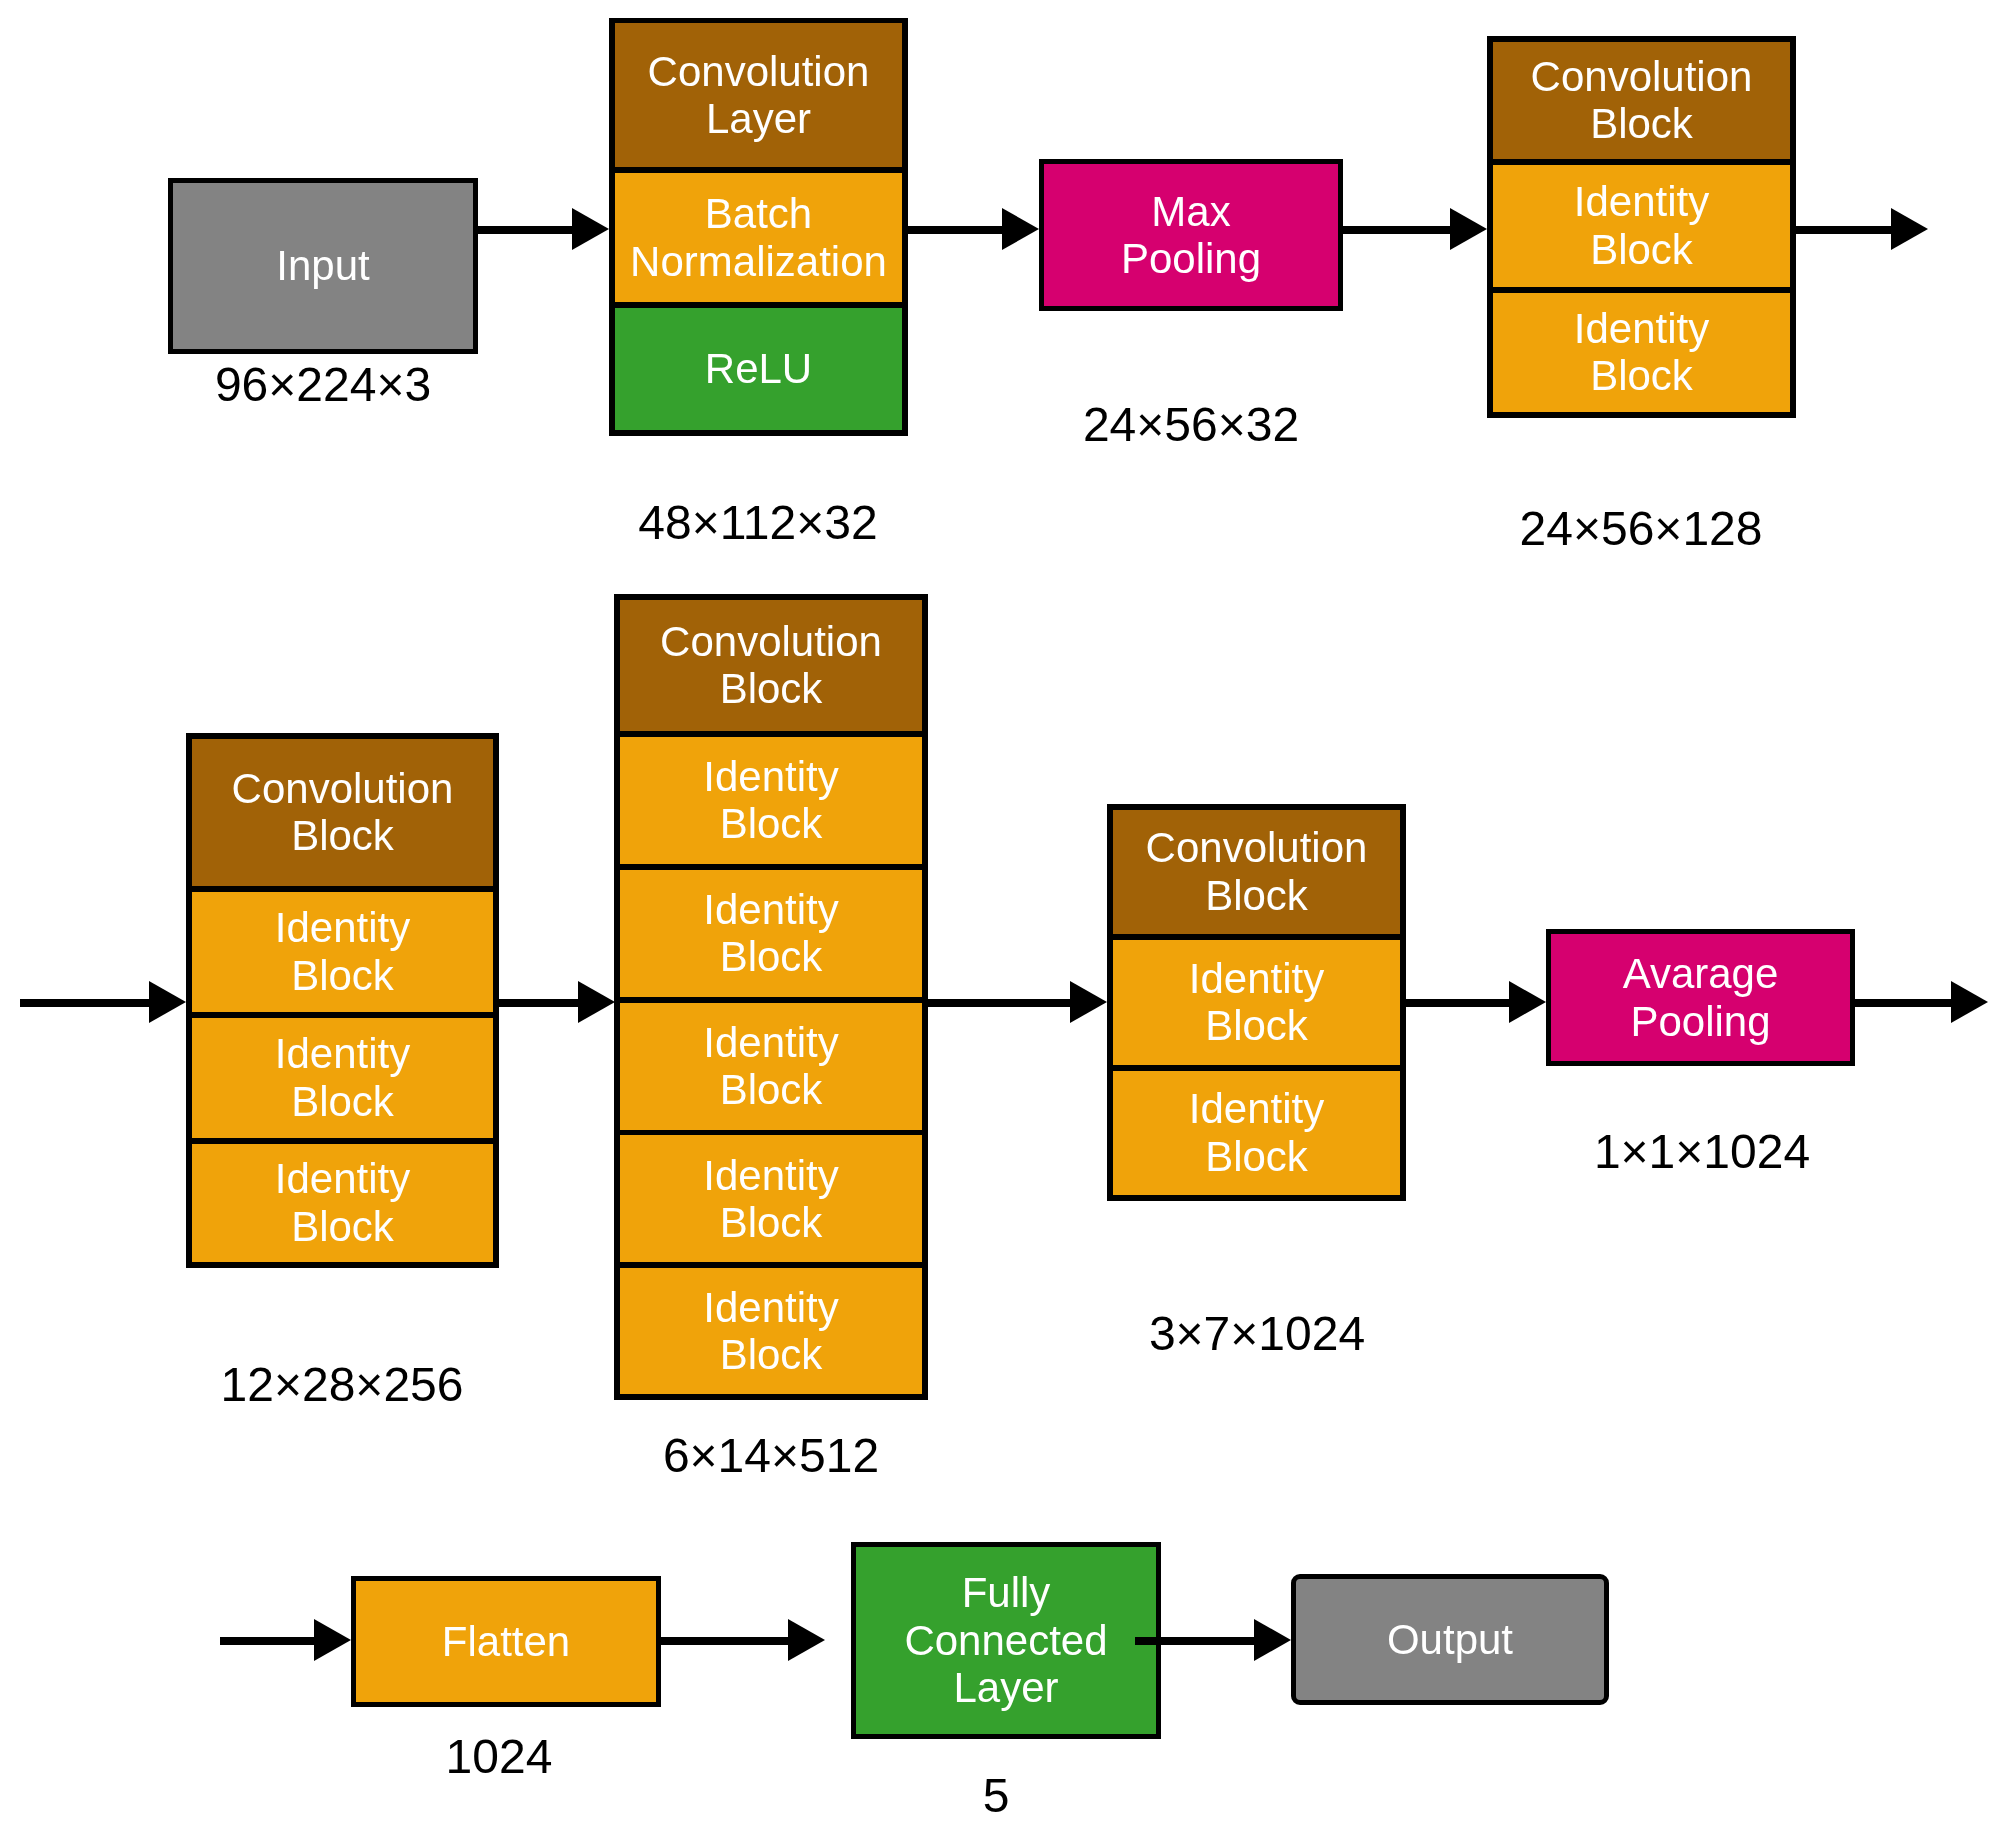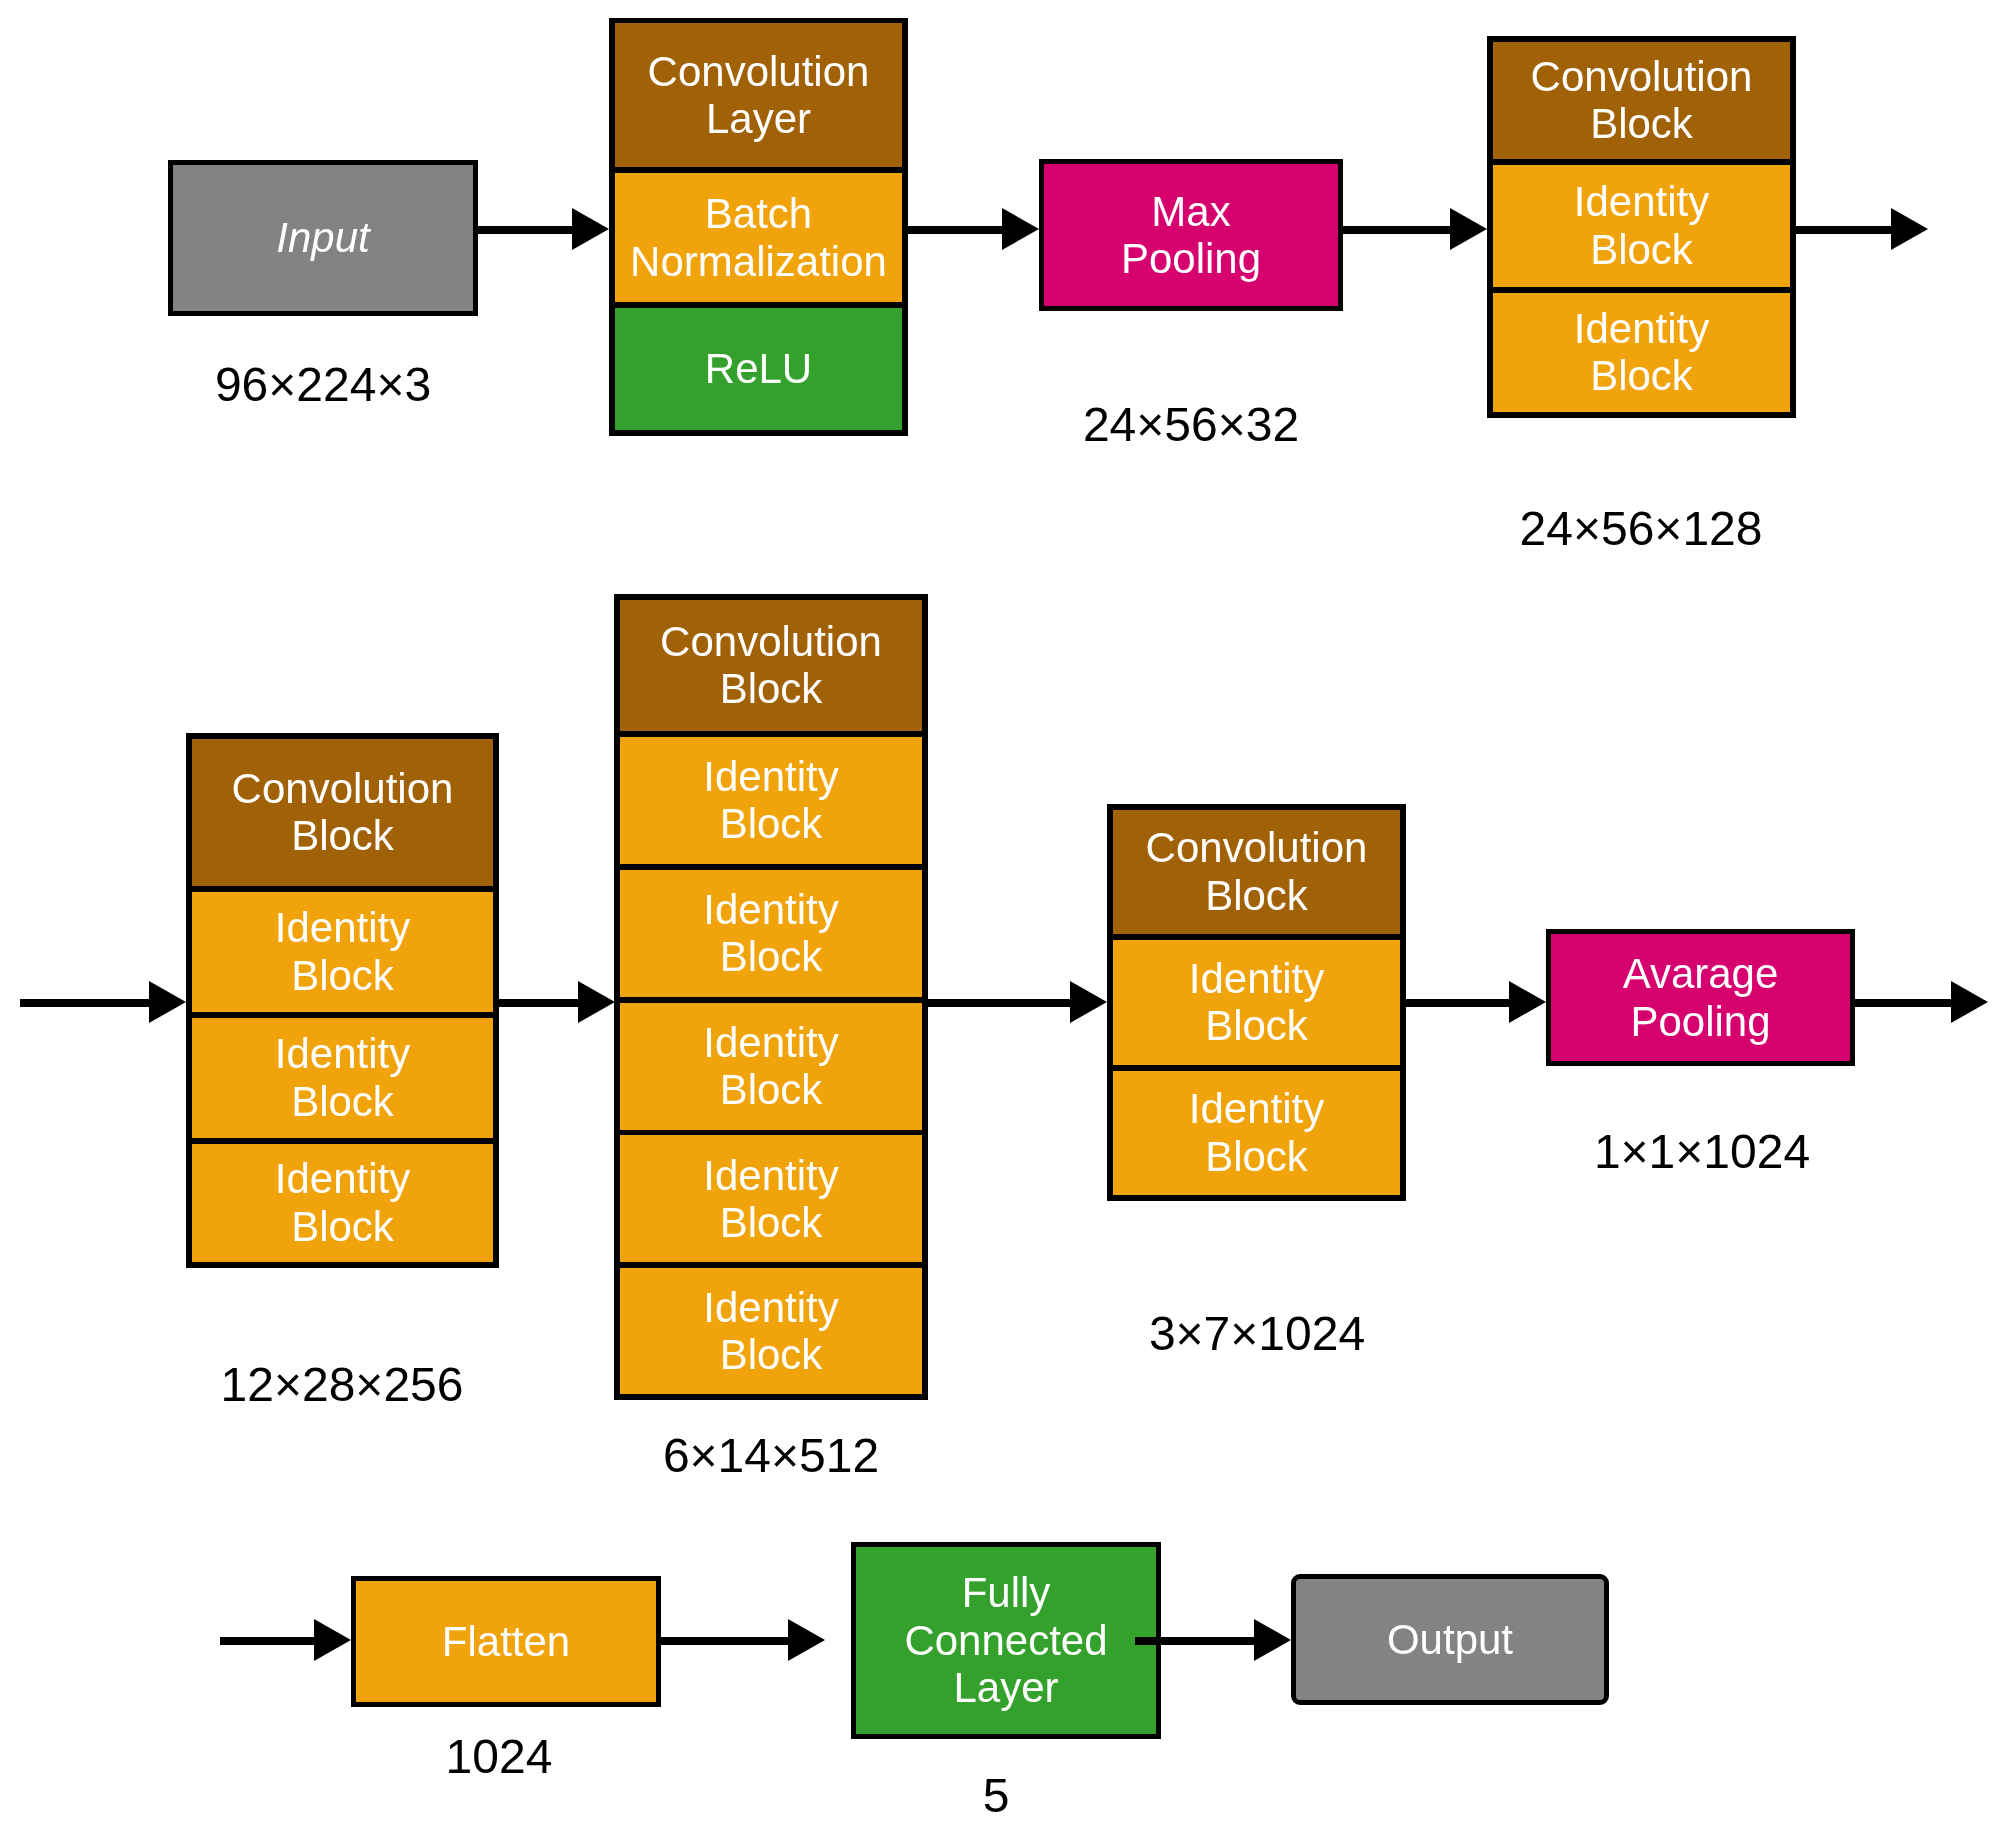--- a/index.html
+++ b/index.html
@@ -34,41 +34,42 @@
     position:absolute; width:0; height:0;
     border-top:21.6px solid transparent; border-bottom:21.6px solid transparent;
     border-left:37px solid #000;
   }
 </style>
 </head>
 <body>
 
 <div class="canvas">
 
-  <div class="box gray" style="left:168px; top:160px; width:310px; height:156px;font-style:italic;">
+  <div class="box gray" style="left:168px; top:178px; width:310px; height:176px;">
     <span class="box-text">Input</span>
   </div>
   <div class="dim" style="left:127px; top:355px;">96×224×3</div>
 
   <div class="shaft" style="left:478px; top:226px; width:97px;"></div>
   <div class="head" style="left:572px; top:208px;"></div>
 
   <div class="stack" style="left:609px; top:17.6px; width:299px; height:418px;">
     <div class="sec blue" style="height:144px;">
       <span class="box-text">Convolution
 Layer</span>
     </div>
     <div class="sec orange" style="height:129px;">
       <span class="box-text">Batch
 Normalization</span>
     </div>
     <div class="sec green" style="flex:1;">
       <span class="box-text">ReLU</span>
     </div>
   </div>
+  <div class="dim" style="left:562px; top:493px;">48×112×32</div>
 
   <div class="shaft" style="left:908px; top:226px; width:97px;"></div>
   <div class="head" style="left:1002px; top:208px;"></div>
 
   <div class="box magenta" style="left:1039px; top:159px; width:304px; height:152px;">
     <span class="box-text">Max
 Pooling</span>
   </div>
   <div class="dim" style="left:995px; top:395px;">24×56×32</div>
 

